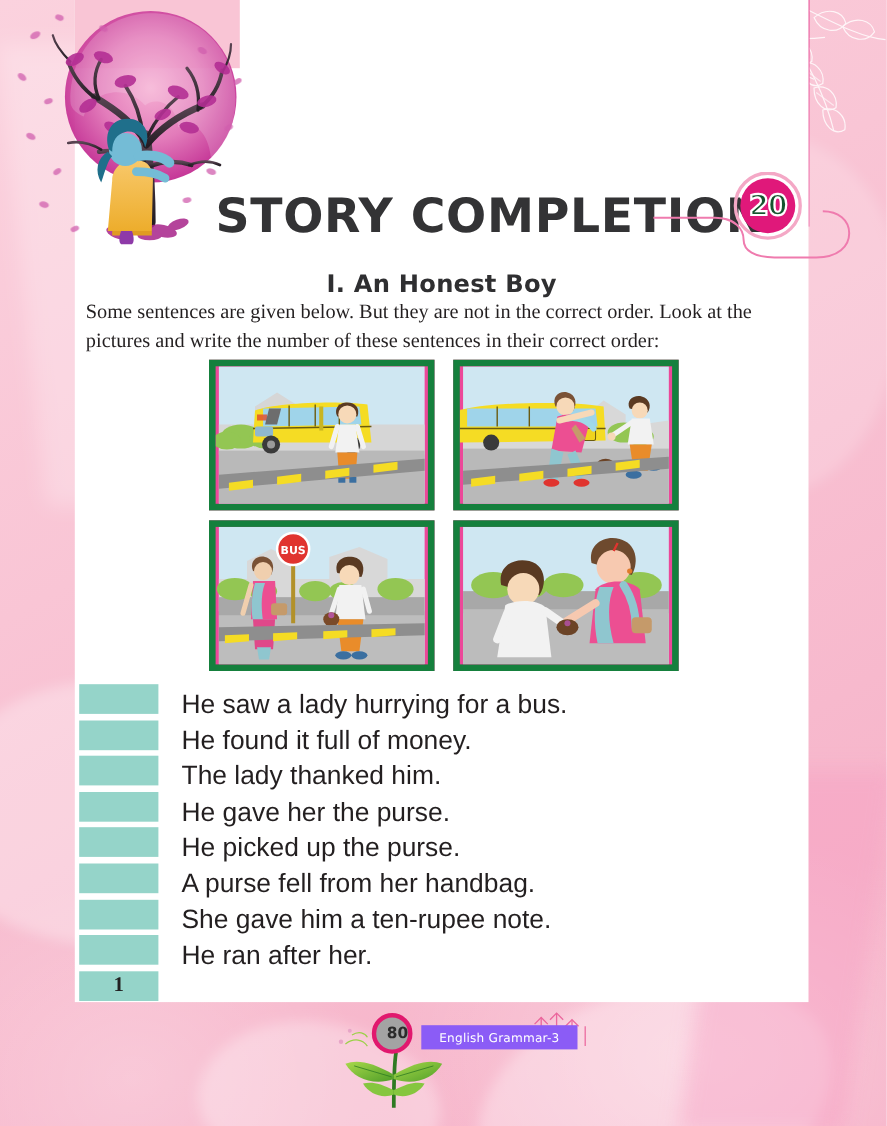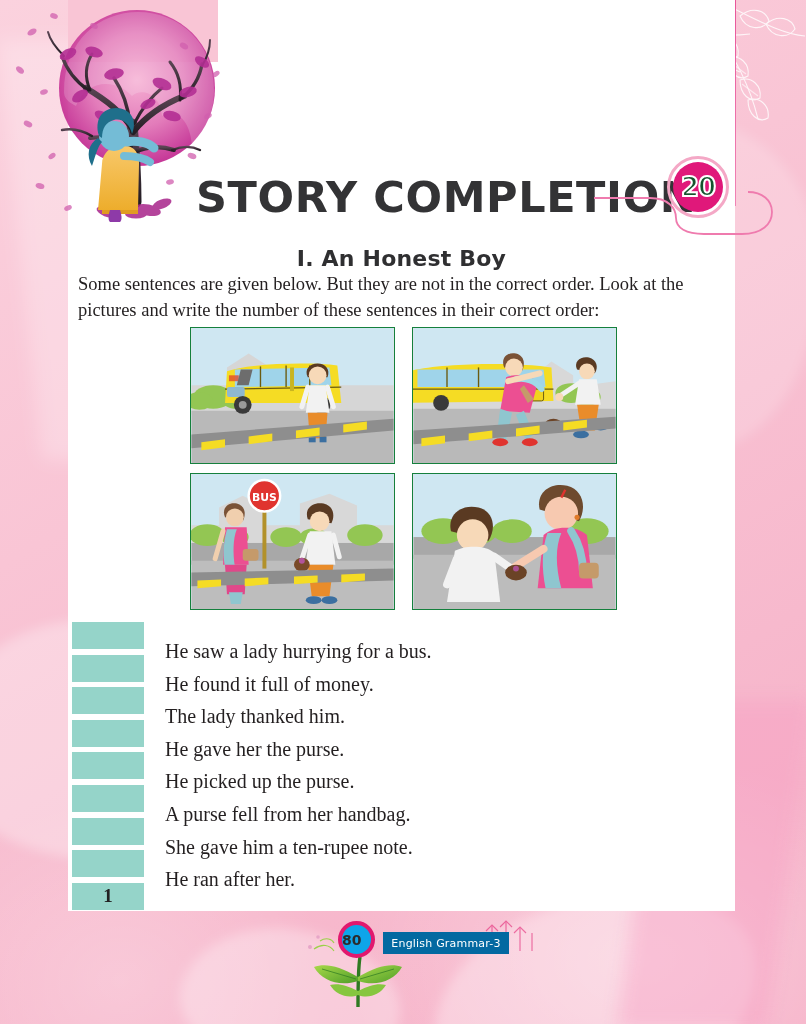--- a/index.html
+++ b/index.html
@@ -67,48 +67,48 @@
   .subhead{position:absolute;left:68px;top:246px;width:667px;text-align:center;
     font-family:"DejaVu Sans", sans-serif;font-weight:700;font-size:22px;
     color:#2f2f31;letter-spacing:.2px;}
 
   
   .instr{position:absolute;left:78px;top:272px;width:663px;
     font-family:"Liberation Serif", serif;font-size:18.5px;line-height:25.5px;
     color:#231f20;}
 
   
-  .panel{position:absolute;overflow:hidden;background:#e5e5e5;
-    border:1px solid #15803d;box-sizing:border-box;text-decoration:underline;}
+  .panel{position:absolute;overflow:hidden;background:#ec4899;
+    border:6px solid #15803d;box-sizing:border-box;text-decoration:underline;}
   .p1{left:190px;top:327px;width:205px;height:137px;}
   .p2{left:412px;top:327px;width:205px;height:137px;}
   .p3{left:190px;top:473px;width:205px;height:137px;}
   .p4{left:412px;top:473px;width:205px;height:137px;}
   .panel svg{display:block;width:100%;height:100%;}
 
   
   .list{position:absolute;left:72px;top:622px;width:663px;}
   .row{position:relative;height:32.6px;}
   .box{position:absolute;left:0;top:0;width:72px;height:27px;
     background:#95d4c9;
     display:flex;align-items:center;justify-content:center;
     font-family:"Liberation Serif", serif;font-weight:700;font-size:19px;color:#222;}
-  .sent{position:absolute;left:93px;top:16px;
-    font-family:Liberation Serif, serif;font-size:20px;line-height:27px;color:#231f20;
+  .sent{position:absolute;left:93px;top:5px;
+    font-family:Liberation Sans, sans-serif;font-size:24px;line-height:27px;color:#231f20;
     white-space:nowrap;}
 
   
   .footer{position:absolute;left:0;top:911px;width:806px;height:113px;}
-  .foot-banner{position:absolute;left:383px;top:21px;width:126px;height:22px;
-    background:#0369a1;display:flex;align-items:center;justify-content:center;}
+  .foot-banner{position:absolute;left:383px;top:21px;width:142px;height:22px;
+    background:#8b5cf6;display:flex;align-items:center;justify-content:center;}
   .foot-banner span{font-family:"DejaVu Sans", sans-serif;font-size:11px;color:#ffffff;
     letter-spacing:.2px;}
   .foot-circle{position:absolute;left:338px;top:10px;width:37px;height:37px;border-radius:50%;
-    background:#0ea5e9;border:4px solid #e1186e;box-sizing:border-box;
-    display:flex;align-items:center;justify-content:flex-start;z-index:3;}
+    background:#a3a3a3;border:4px solid #e1186e;box-sizing:border-box;
+    display:flex;align-items:center;justify-content:flex-end;z-index:3;}
   .foot-circle span{font-family:"DejaVu Sans", sans-serif;font-weight:700;font-size:14px;color:#2b2b2b;}
   .plant{position:absolute;left:300px;top:18px;width:120px;height:80px;z-index:2;}
   .foot-sparkle{position:absolute;left:480px;top:6px;width:60px;height:40px;opacity:.55;}
 </style>
 </head>
 <body>
 
 <div class="page">
 
   <div class="bg-base"></div>

